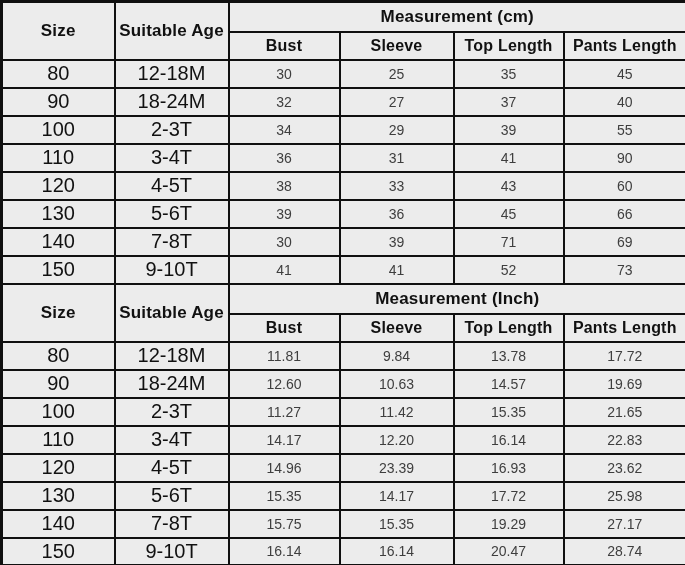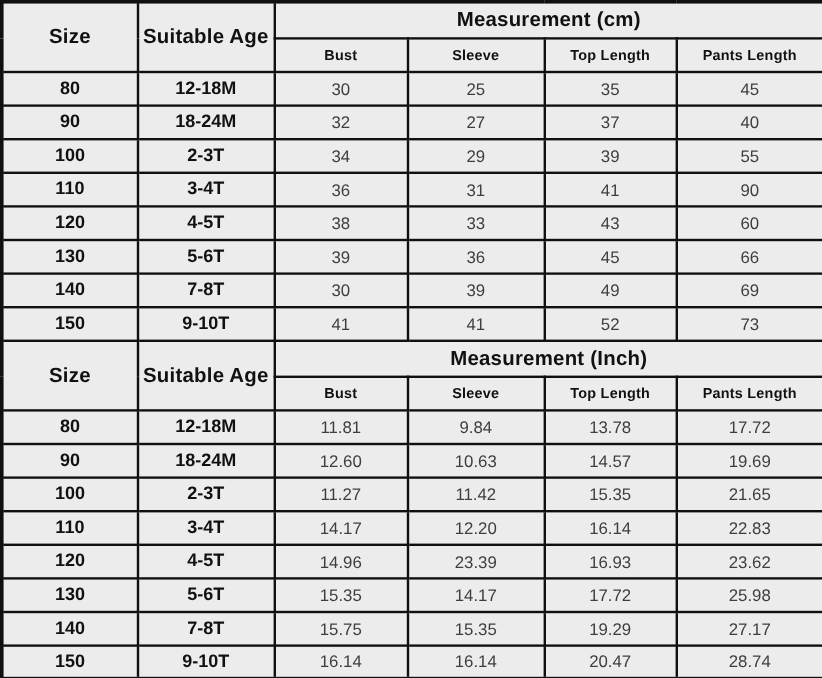--- a/index.html
+++ b/index.html
@@ -9,22 +9,22 @@
     border-collapse:collapse;table-layout:fixed;
     border:3px solid var(--border,#101010);
   }
   th,td{
     border:2px solid var(--border,#101010);
     background:var(--background,#ececec);
     text-align:center;vertical-align:middle;padding:0;
     overflow:hidden;white-space:nowrap;
   }
   th{font-weight:bold;color:var(--header-text,#111111);font-size:17px;letter-spacing:.2px;}
-  th.sub-col{font-size:12px;}
-  td.label{font-weight:bold;font-size:15px;color:var(--header-text,#111111);}
+  th.sub-col{font-size:16px;}
+  td.label{font-weight:normal;font-size:20px;color:var(--header-text,#111111);}
   td.val{font-weight:400;font-size:14px;color:var(--value-text,#3e3e3e);}
   tr.r-title{height:30px;}
   tr.r-sub{height:28px;}
   tr.r-data{height:28px;}
 </style>
 </head>
 <body>
 
 <table>
   <colgroup>
@@ -95,21 +95,21 @@
     <td class="val">39</td>
     <td class="val">36</td>
     <td class="val">45</td>
     <td class="val">66</td>
   </tr>
   <tr class="r-data">
     <td class="label">140</td>
     <td class="label">7-8T</td>
     <td class="val">30</td>
     <td class="val">39</td>
-    <td class="val">49</td>
+    <td class="val">71</td>
     <td class="val">69</td>
   </tr>
   <tr class="r-data">
     <td class="label">150</td>
     <td class="label">9-10T</td>
     <td class="val">41</td>
     <td class="val">41</td>
     <td class="val">52</td>
     <td class="val">73</td>
   </tr>

